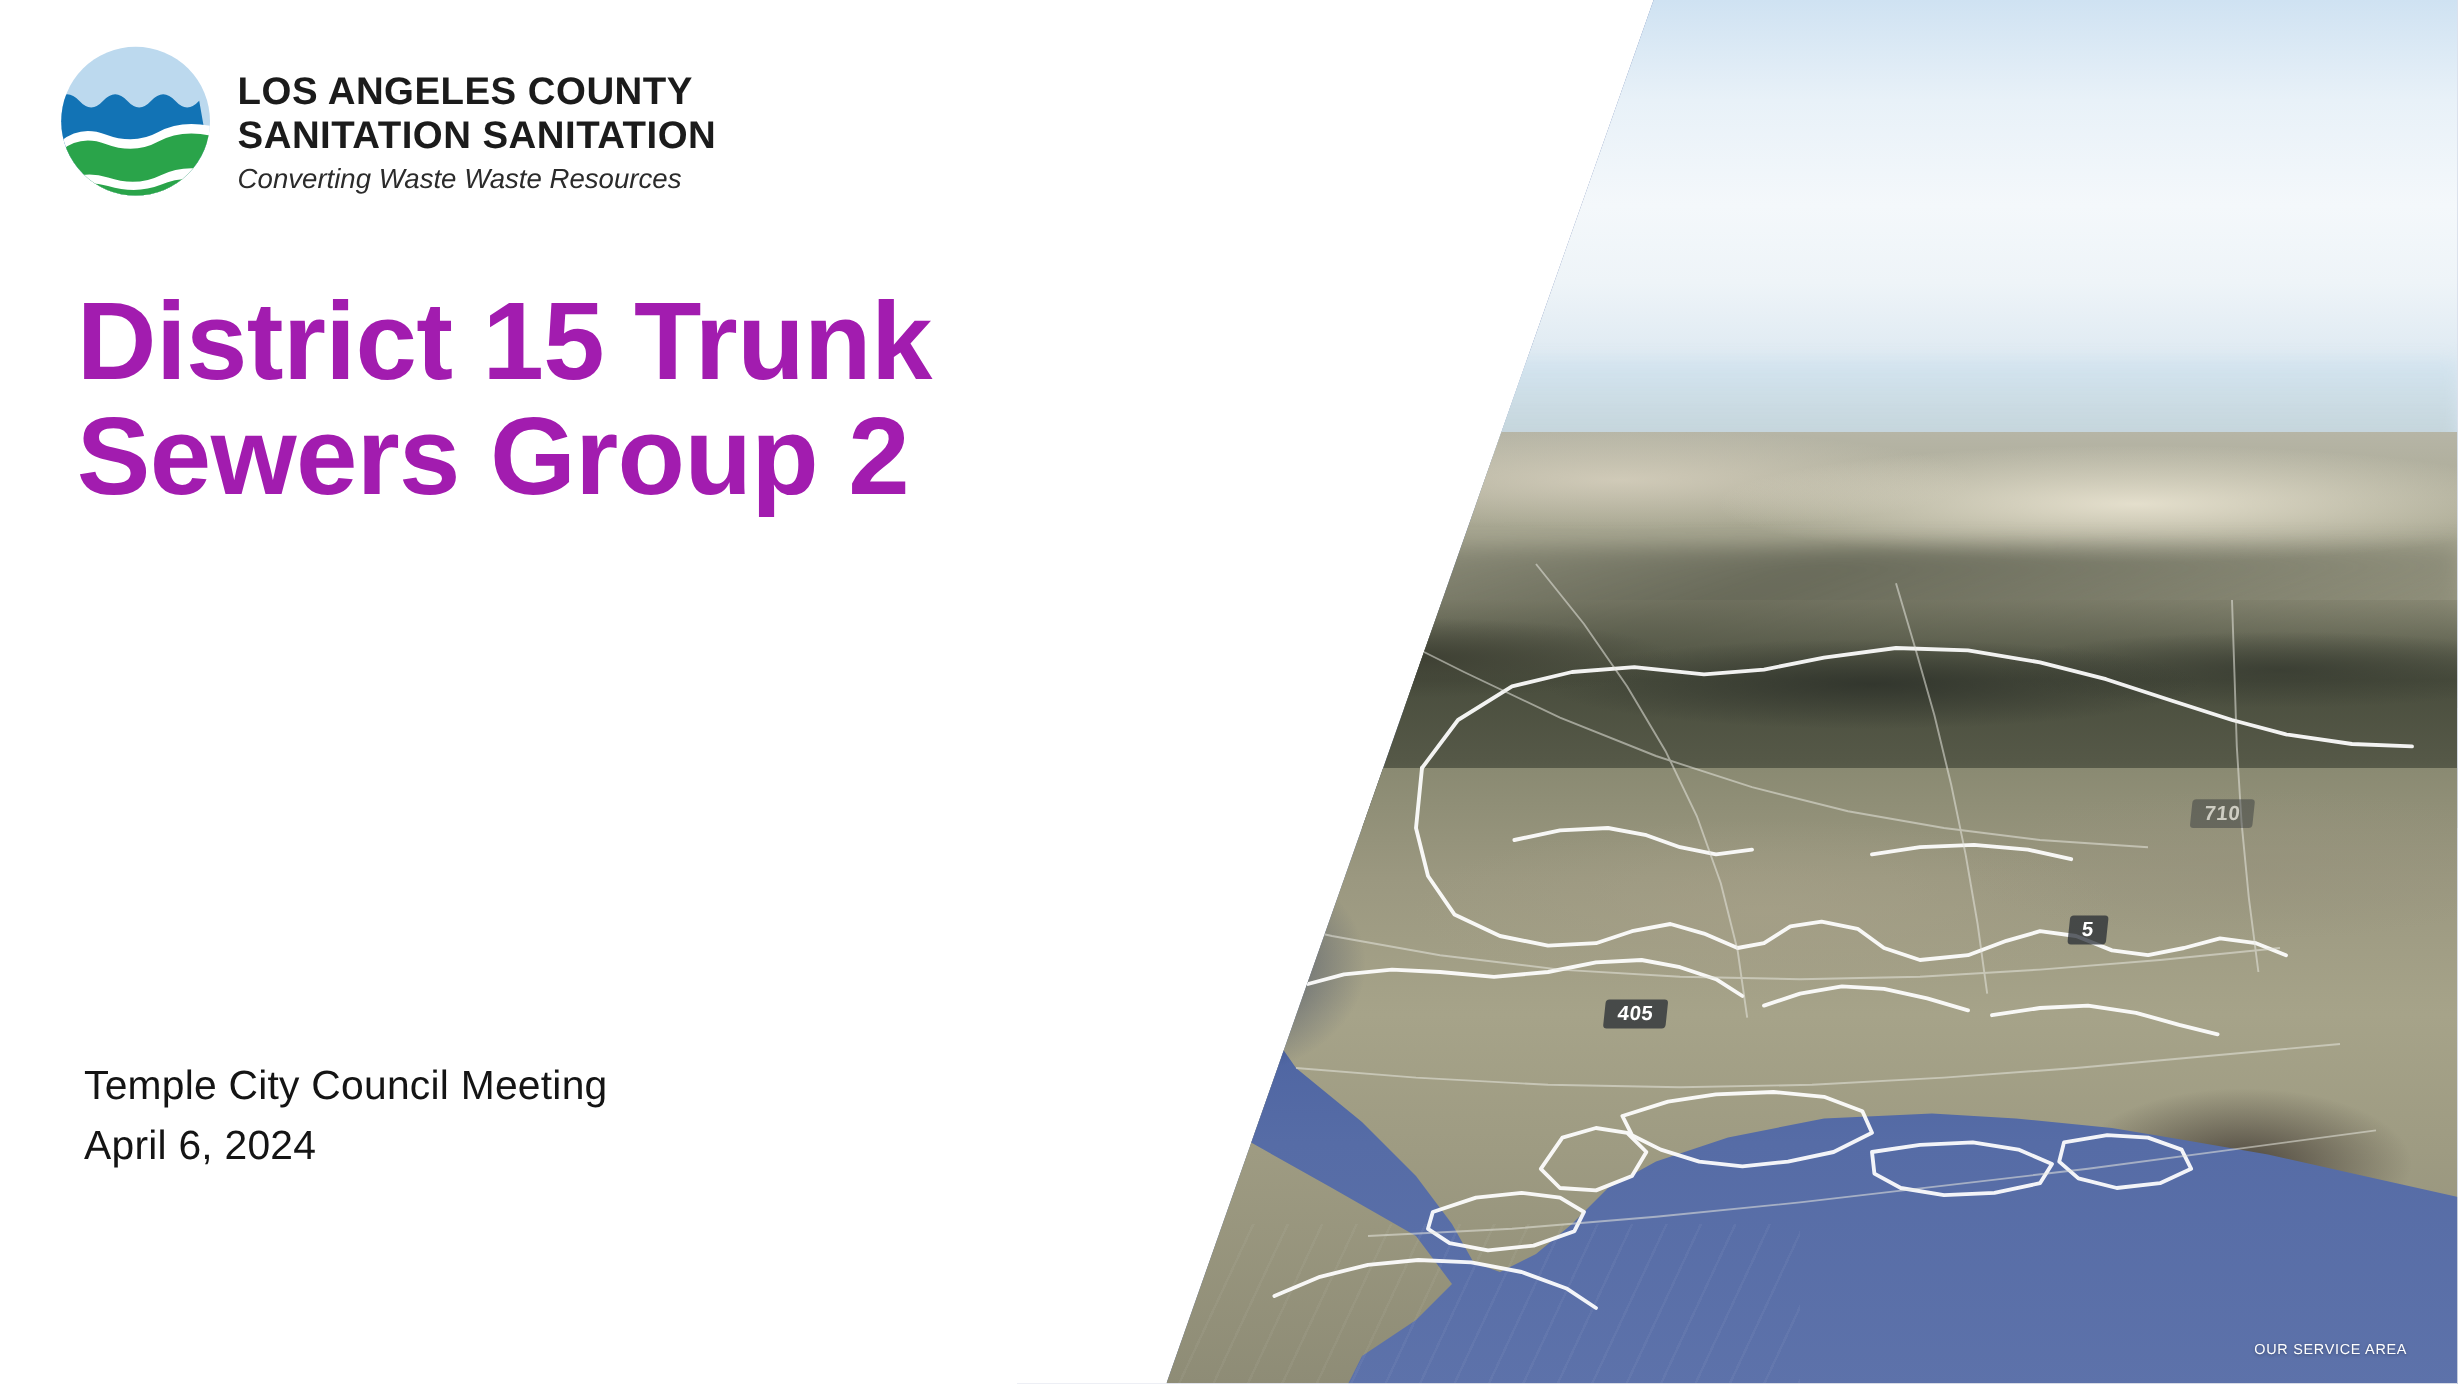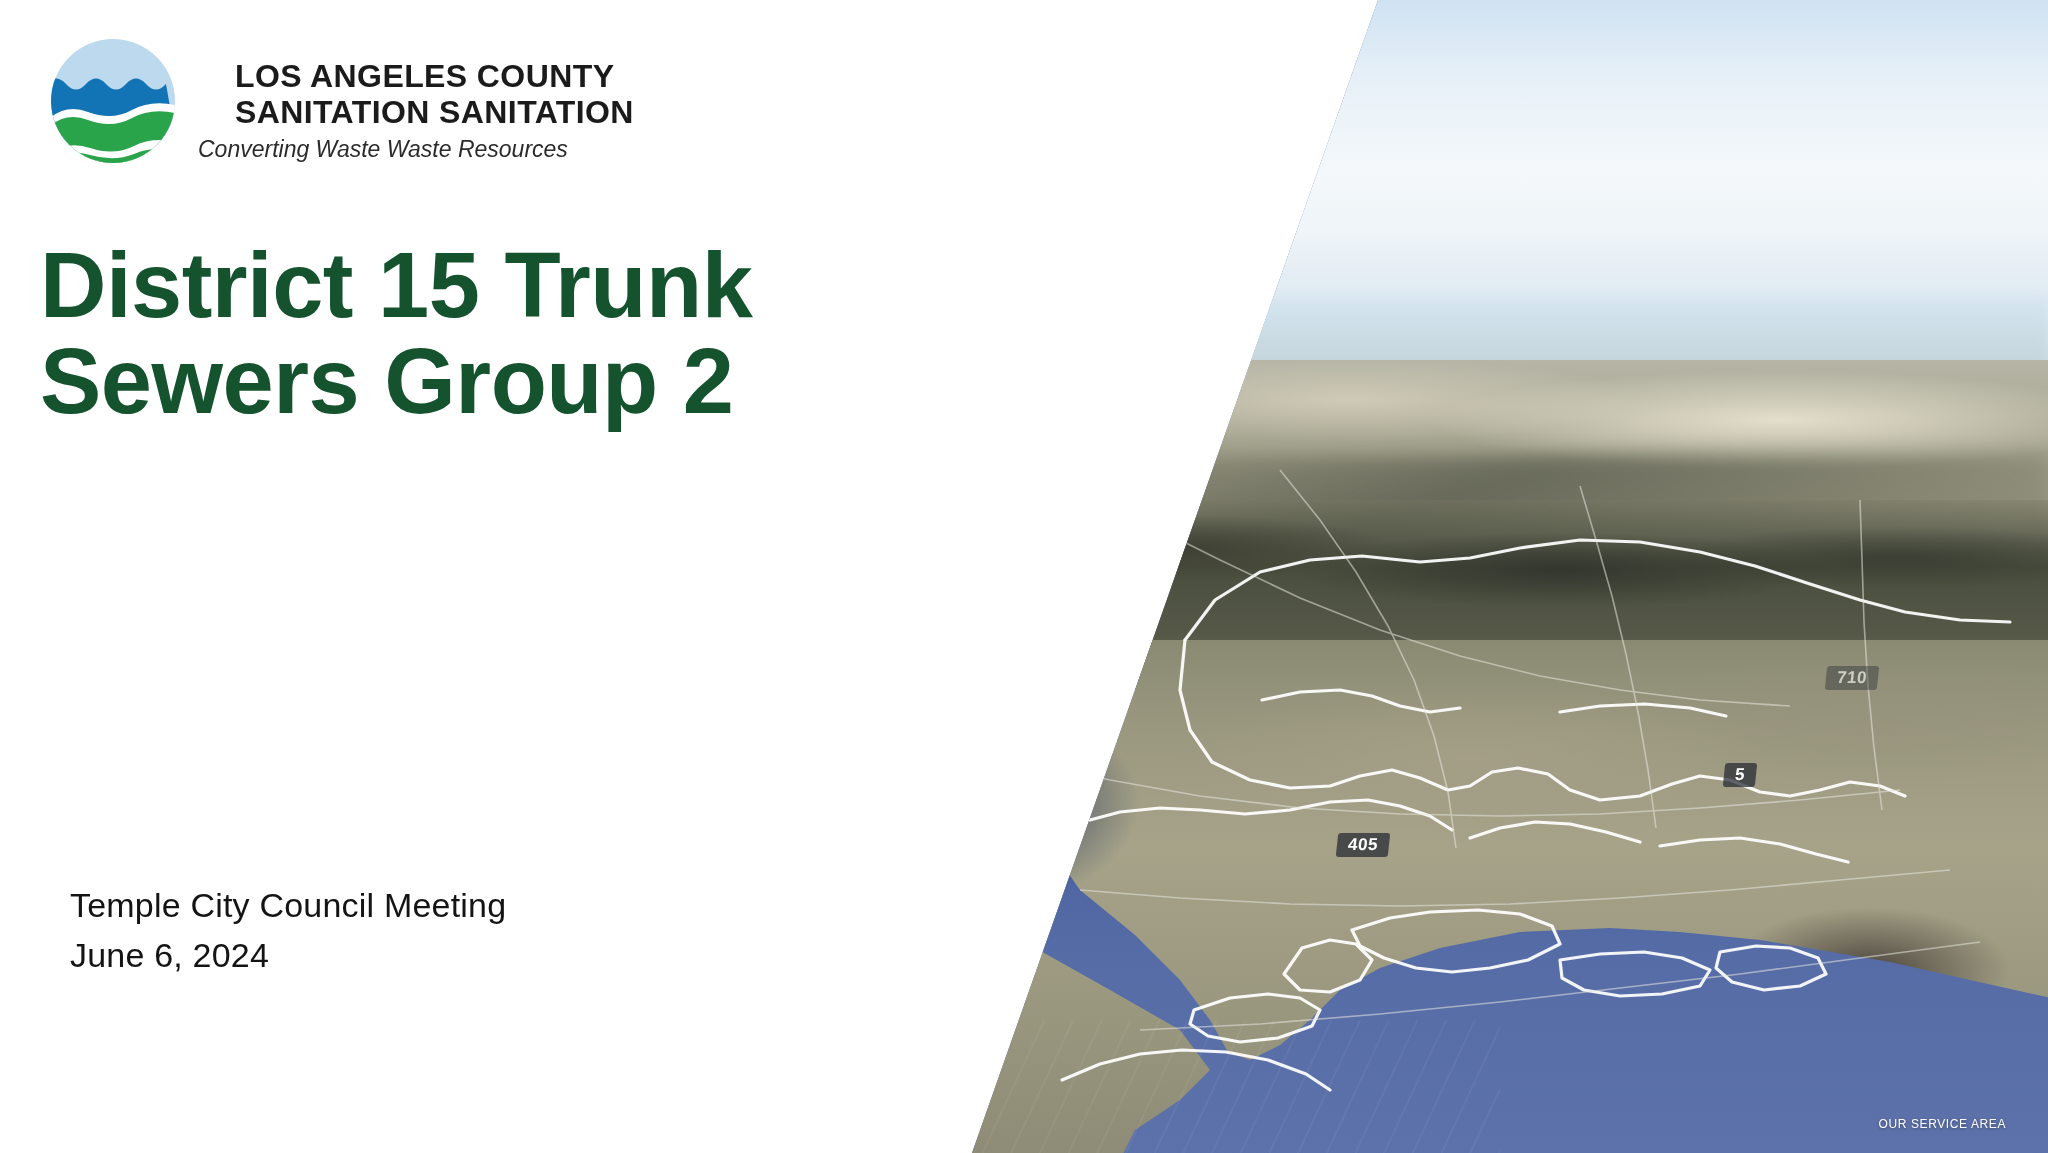--- a/index.html
+++ b/index.html
@@ -176,37 +176,36 @@
     padding-top: 20px;
   }
   .logo-line1, .logo-line2 {
     font-family: "Liberation Sans", sans-serif;
     font-weight: bold;
     font-size: 32px;
     letter-spacing: 0.4px;
     color: #1b1b1b;
     line-height: 1.13;
     white-space: nowrap;
-    margin-left: 37px;
   }
   .logo-tagline {
     font-family: "Liberation Sans", sans-serif;
     font-style: italic;
     font-size: 23px;
     color: #2b2b2b;
     margin-top: 6px;
     white-space: nowrap;
   }
 
   .title {
     position: absolute;
-    left: 40px;
+    left: 64px;
     top: 238px;
     width: 860px;
-    color: #14532d;
+    color: #a21caf;
     font-family: "Liberation Sans", sans-serif;
     font-weight: bold;
     font-size: 92px;
     line-height: 1.04;
     letter-spacing: -0.5px;
   }
   .subtitle-block {
     position: absolute;
     left: 70px;
     top: 880px;
@@ -308,17 +307,17 @@
       </div>
     </div>
 
     <div class="title">
       <div>District 15 Trunk</div>
       <div>Sewers Group 2</div>
     </div>
 
     <div class="subtitle-block">
       <div class="subtitle-line">Temple City Council Meeting</div>
-      <div class="subtitle-line">June 6, 2024</div>
+      <div class="subtitle-line">April 6, 2024</div>
     </div>
 
   </div>
 </div>
 
 </body></html>

